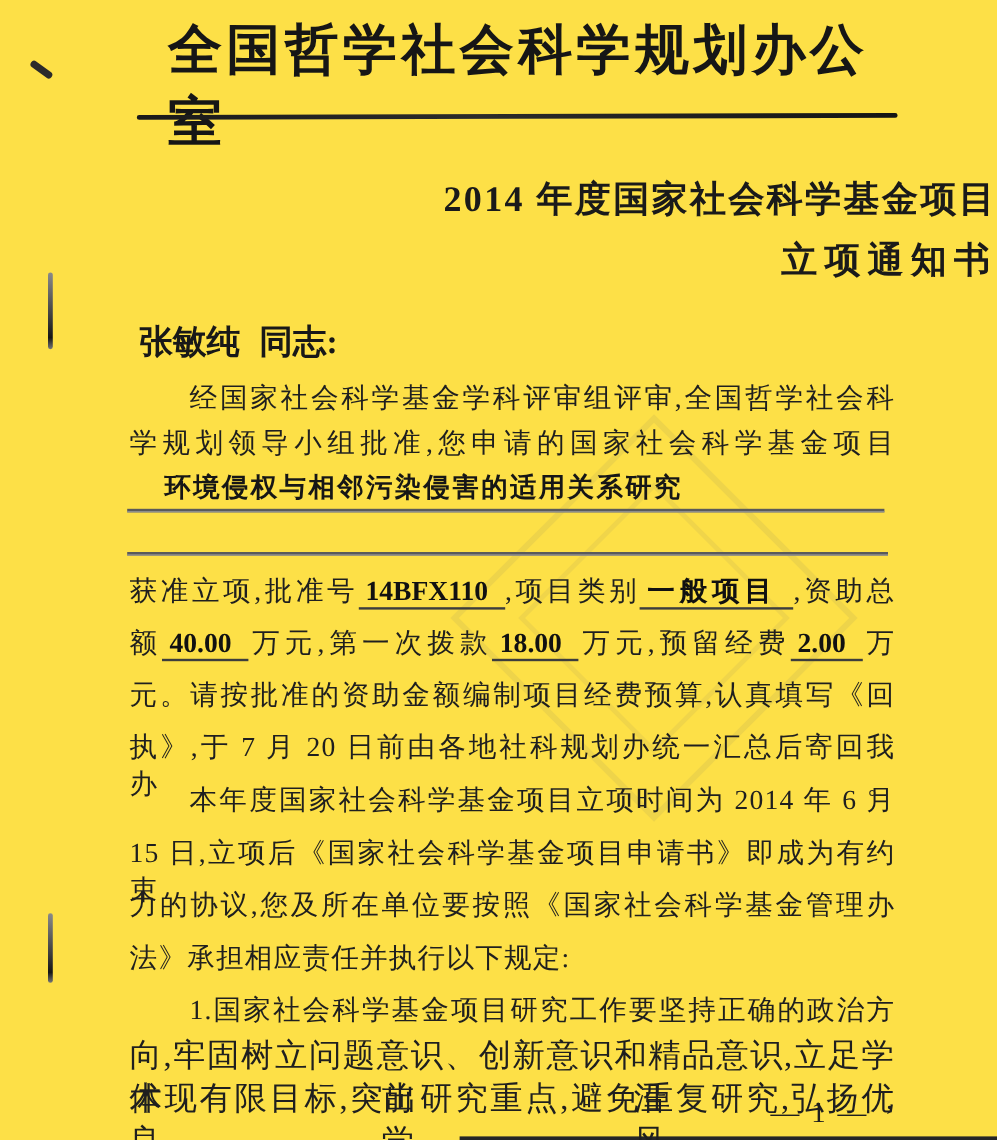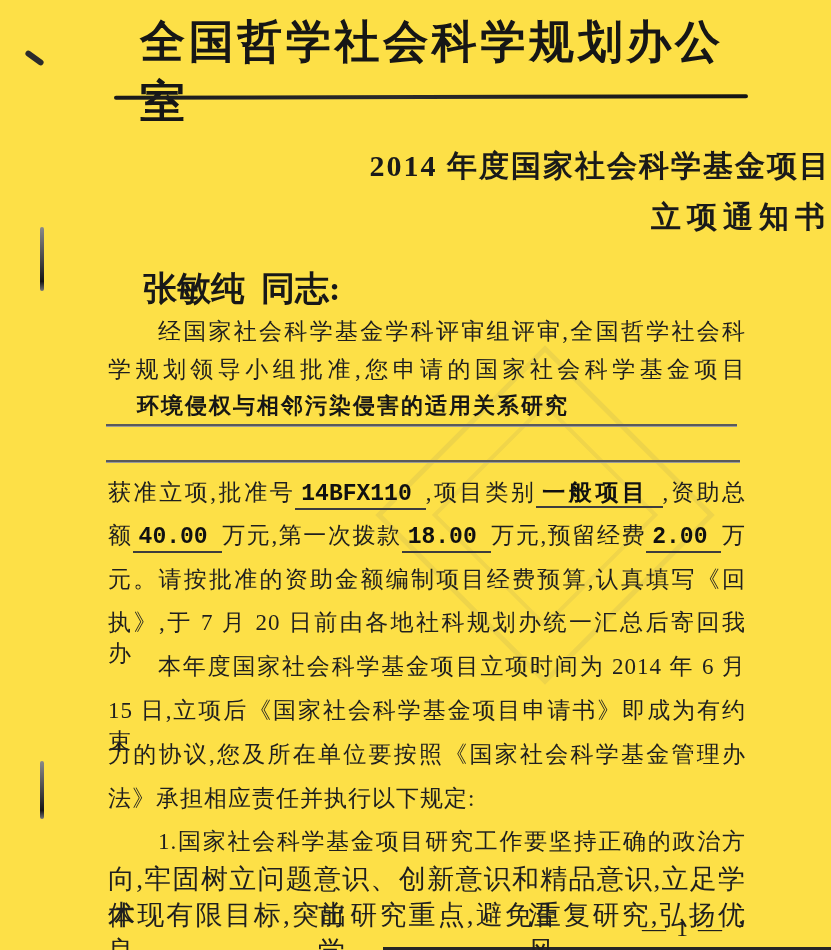--- a/index.html
+++ b/index.html
@@ -22,21 +22,21 @@
     border-radius:2px;transform:rotate(-0.15deg);
   }
   
   .doc-title{
     position:absolute;left:0;width:831px;text-align:right;
     font-weight:bold;color:#1a1a1a;box-sizing:border-box;padding-left:24px;
   }
   .doc-title.l1{top:146px;font-size:30px;letter-spacing:2px;}
   .doc-title.l2{top:197px;font-size:30px;letter-spacing:6px;}
   
-  .salutation{position:absolute;top:266px;left:143px;font-size:34px;font-weight:bold;color:#181818;}
+  .salutation{position:absolute;top:266px;left:116px;font-size:28px;font-weight:bold;color:#181818;}
   .salutation .gap{display:inline-block;width:16px;}
   
   .bl{
     position:absolute;left:108px;width:638px;height:34px;
     font-size:23px;color:#1f1f1f;white-space:nowrap;
     letter-spacing:1px;
   }
   .jline{
     white-space:normal;
     text-align:justify;text-align-last:justify;
@@ -51,21 +51,21 @@
     font-size:22px;font-weight:bold;letter-spacing:2px;color:#161616;margin-left:25px;
   }
   .u-rule{position:absolute;height:2px;background:#5a5a5a;border-bottom:1px solid #9a9a9a;}
   .u1{top:424px;left:106px;width:631px;}
   .u2{top:460px;left:106px;width:634px;}
   
   .fill{
     font-weight:bold;border-bottom:2px solid #3d3d3d;
     padding:0 14px 1px 6px;color:#111;
   }
-  .fill.mono{font-family:Liberation Mono, monospace;font-size:23px;letter-spacing:0px;}
+  .fill.mono{font-family:Liberation Serif, serif;font-size:23px;letter-spacing:0px;}
   .fill.kai{letter-spacing:2px;}
   
   .page-num{position:absolute;top:915px;left:642px;font-size:24px;letter-spacing:2px;color:#1f1f1f;}
   
   .ink-diag{
     position:absolute;top:55px;left:24px;width:21px;height:6px;
     background:#2b2b2b;border-radius:3px;transform:rotate(36deg);
   }
   .ink-vert{position:absolute;left:40px;width:4px;border-radius:2px;
     background:linear-gradient(#8a8a8a,#3a3a3a 60%,#151515 85%,#777);}

